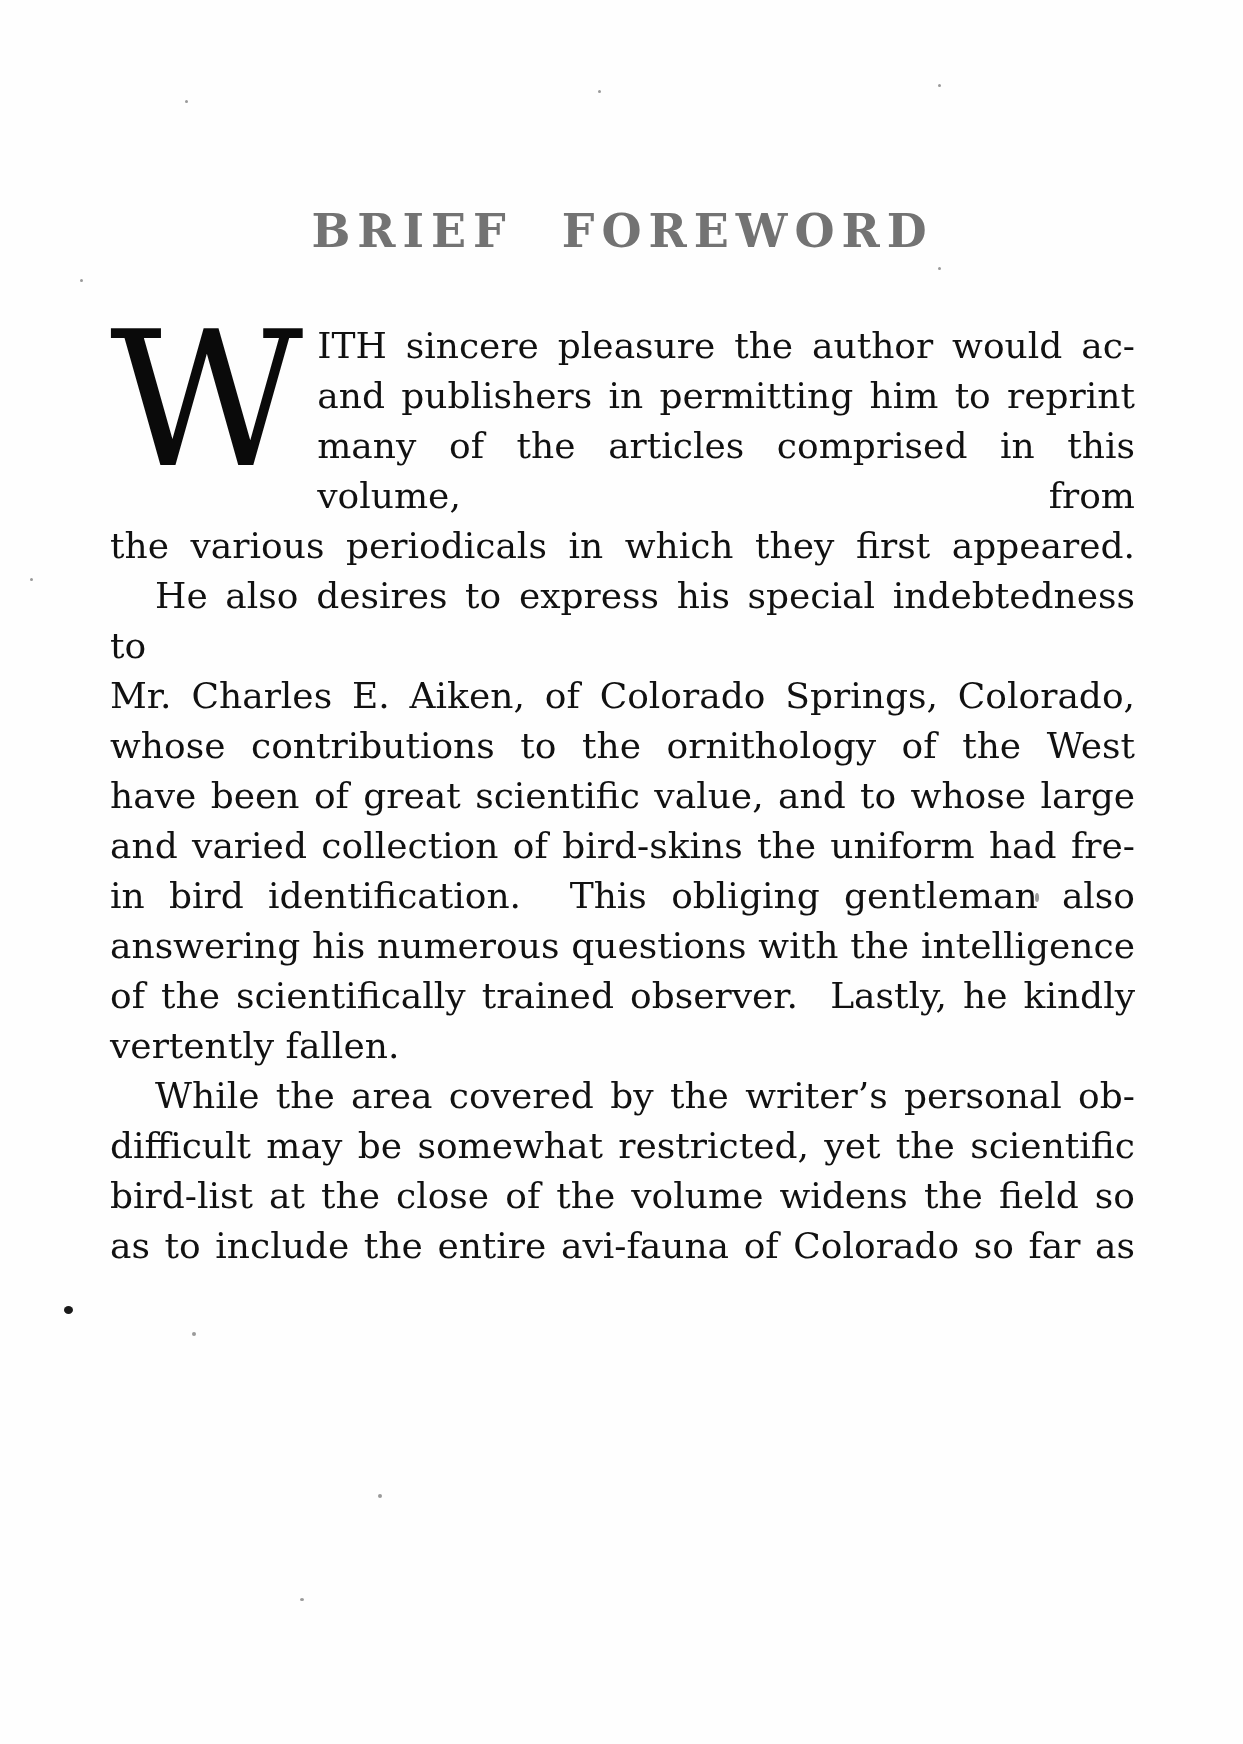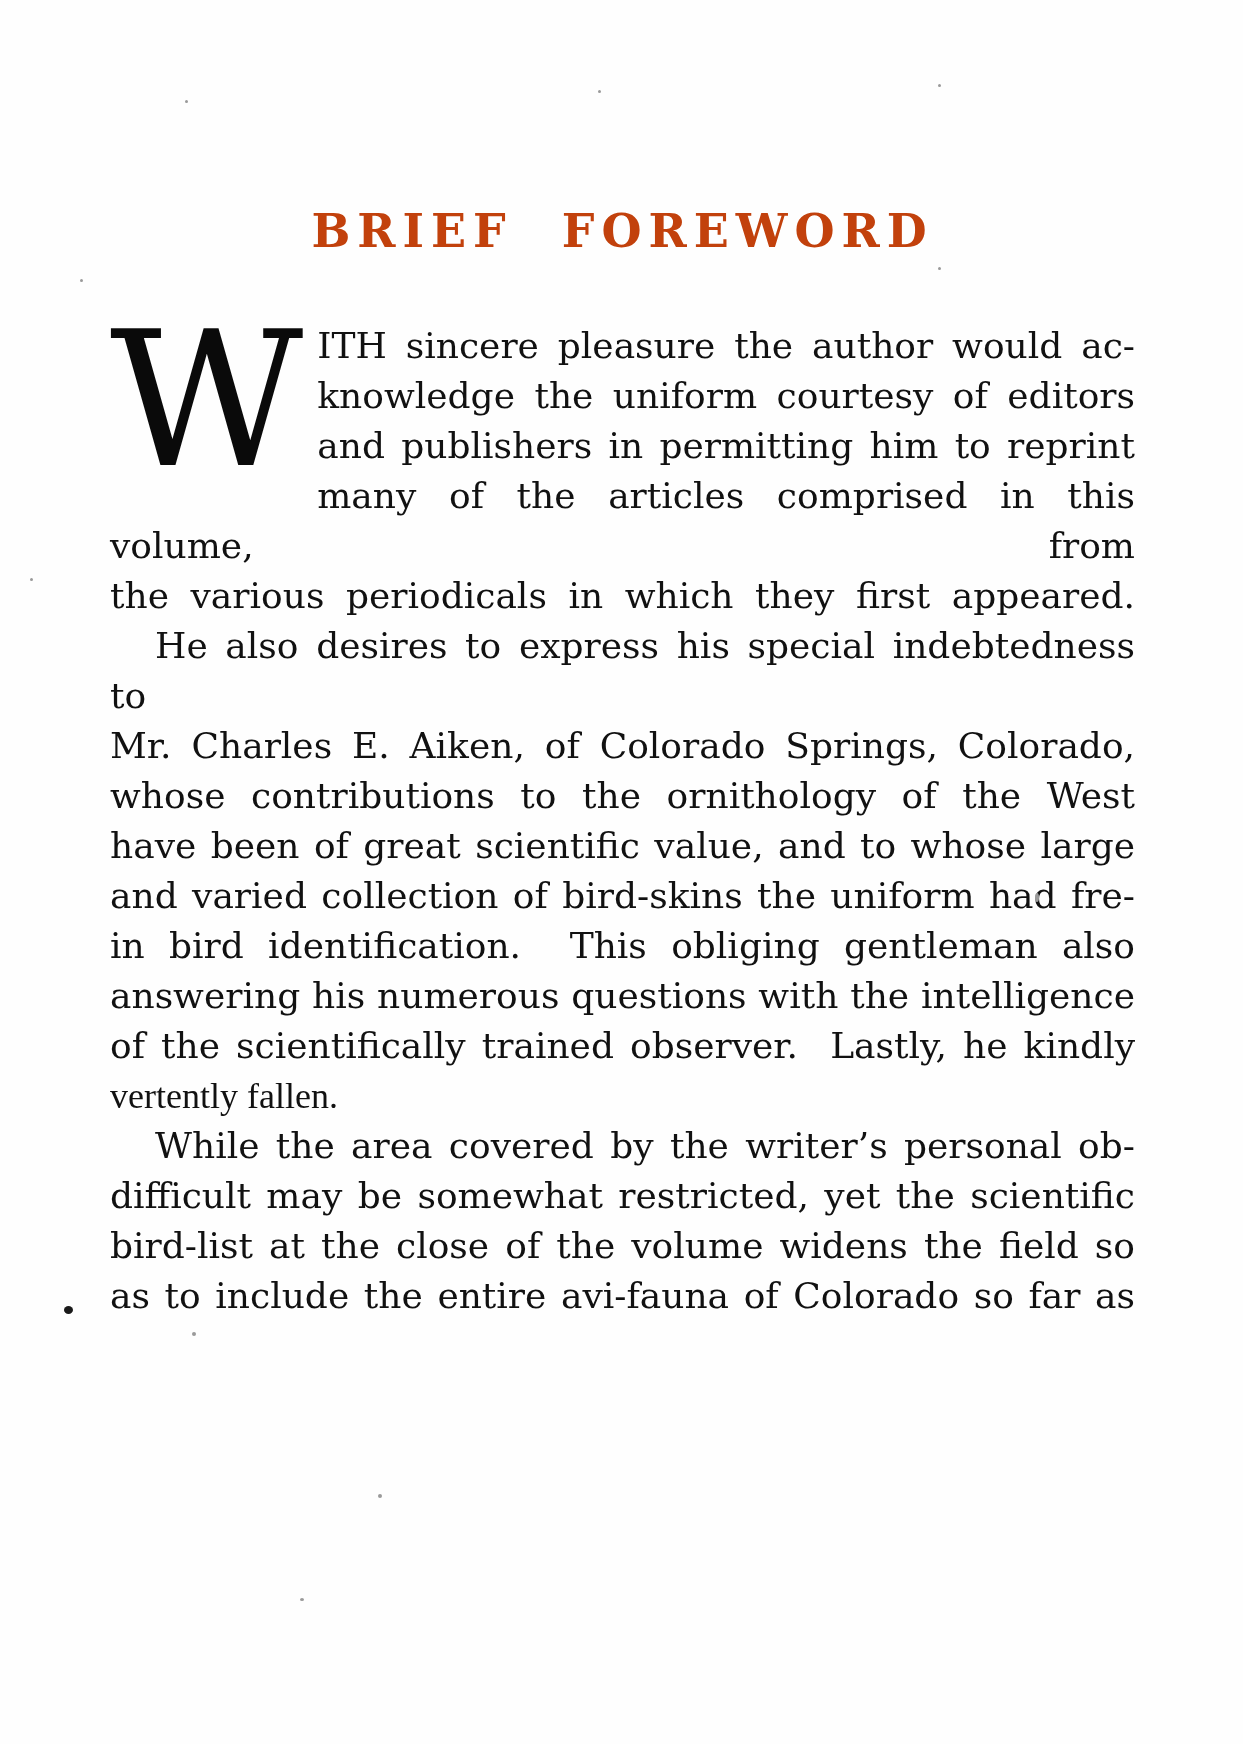--- a/index.html
+++ b/index.html
@@ -19,40 +19,39 @@
     overflow: hidden;
   }
   .title {
     margin: 0 0 64px 0;
     text-align: center;
     font-size: 46px;
     font-weight: bold;
     letter-spacing: 7px;
     word-spacing: 26px;
     line-height: 52px;
-    color: #c2410c;
+    color: #737373;
   }
   .para {
     margin: 0;
   }
   .line {
     font-size: 36px;
     line-height: 50px;
     text-align: justify;
     text-align-last: justify;
     text-justify: inter-word;
     white-space: normal;
     color: #111111;
   }
   .line.indent {
     text-indent: 45px;
   }
   .line.short {
     text-align-last: left;
-    font-family: Liberation Serif, serif;
   }
   .dropcap {
     float: left;
     font-size: 188px;
     line-height: 150px;
     height: 148px;
     margin: 4px 14px 0 0;
     font-weight: normal;
     color: #0a0a0a;
   }
@@ -67,21 +66,20 @@
 </head>
 <body>
 
 <div class="page">
 
   <h1 class="title">BRIEF FOREWORD</h1>
 
   <div class="para">
     <span class="dropcap">W</span>
     <div class="line">ITH sincere pleasure the author would ac-</div>
-    <div class="line">knowledge the uniform courtesy of editors</div>
     <div class="line">and publishers in permitting him to reprint</div>
     <div class="line">many of the articles comprised in this volume, from</div>
     <div class="line">the various periodicals in which they first appeared.</div>
     <div class="clear"></div>
   </div>
 
   <div class="para">
     <div class="line indent">He also desires to express his special indebtedness to</div>
     <div class="line">Mr. Charles E. Aiken, of Colorado Springs, Colorado,</div>
     <div class="line">whose contributions to the ornithology of the West</div>

